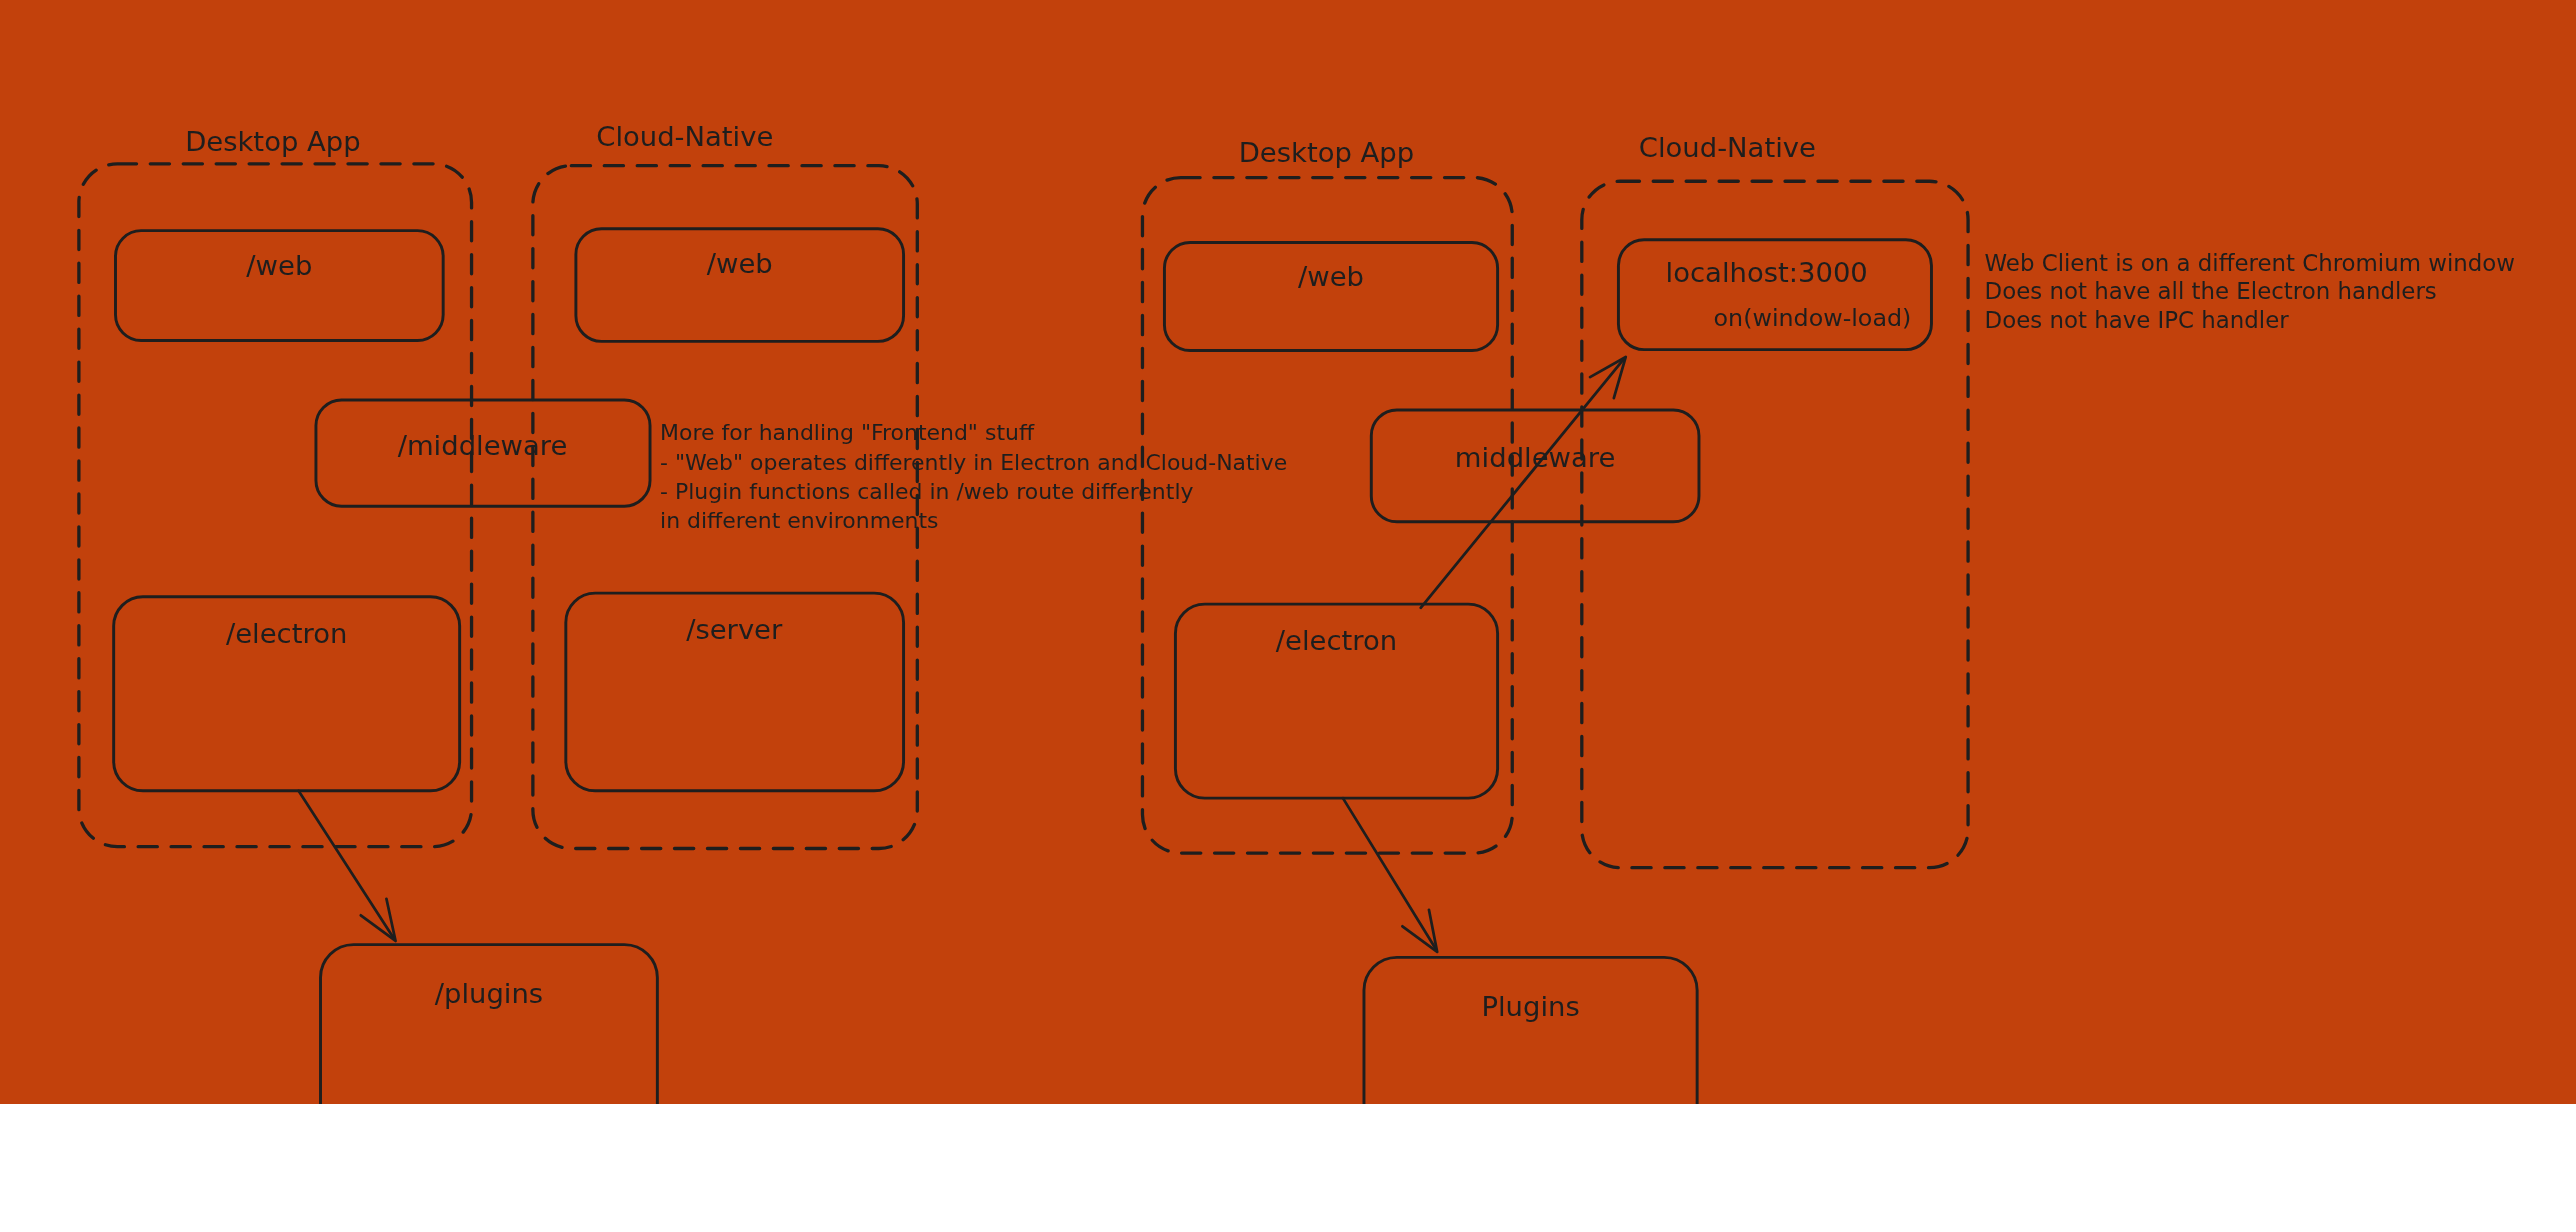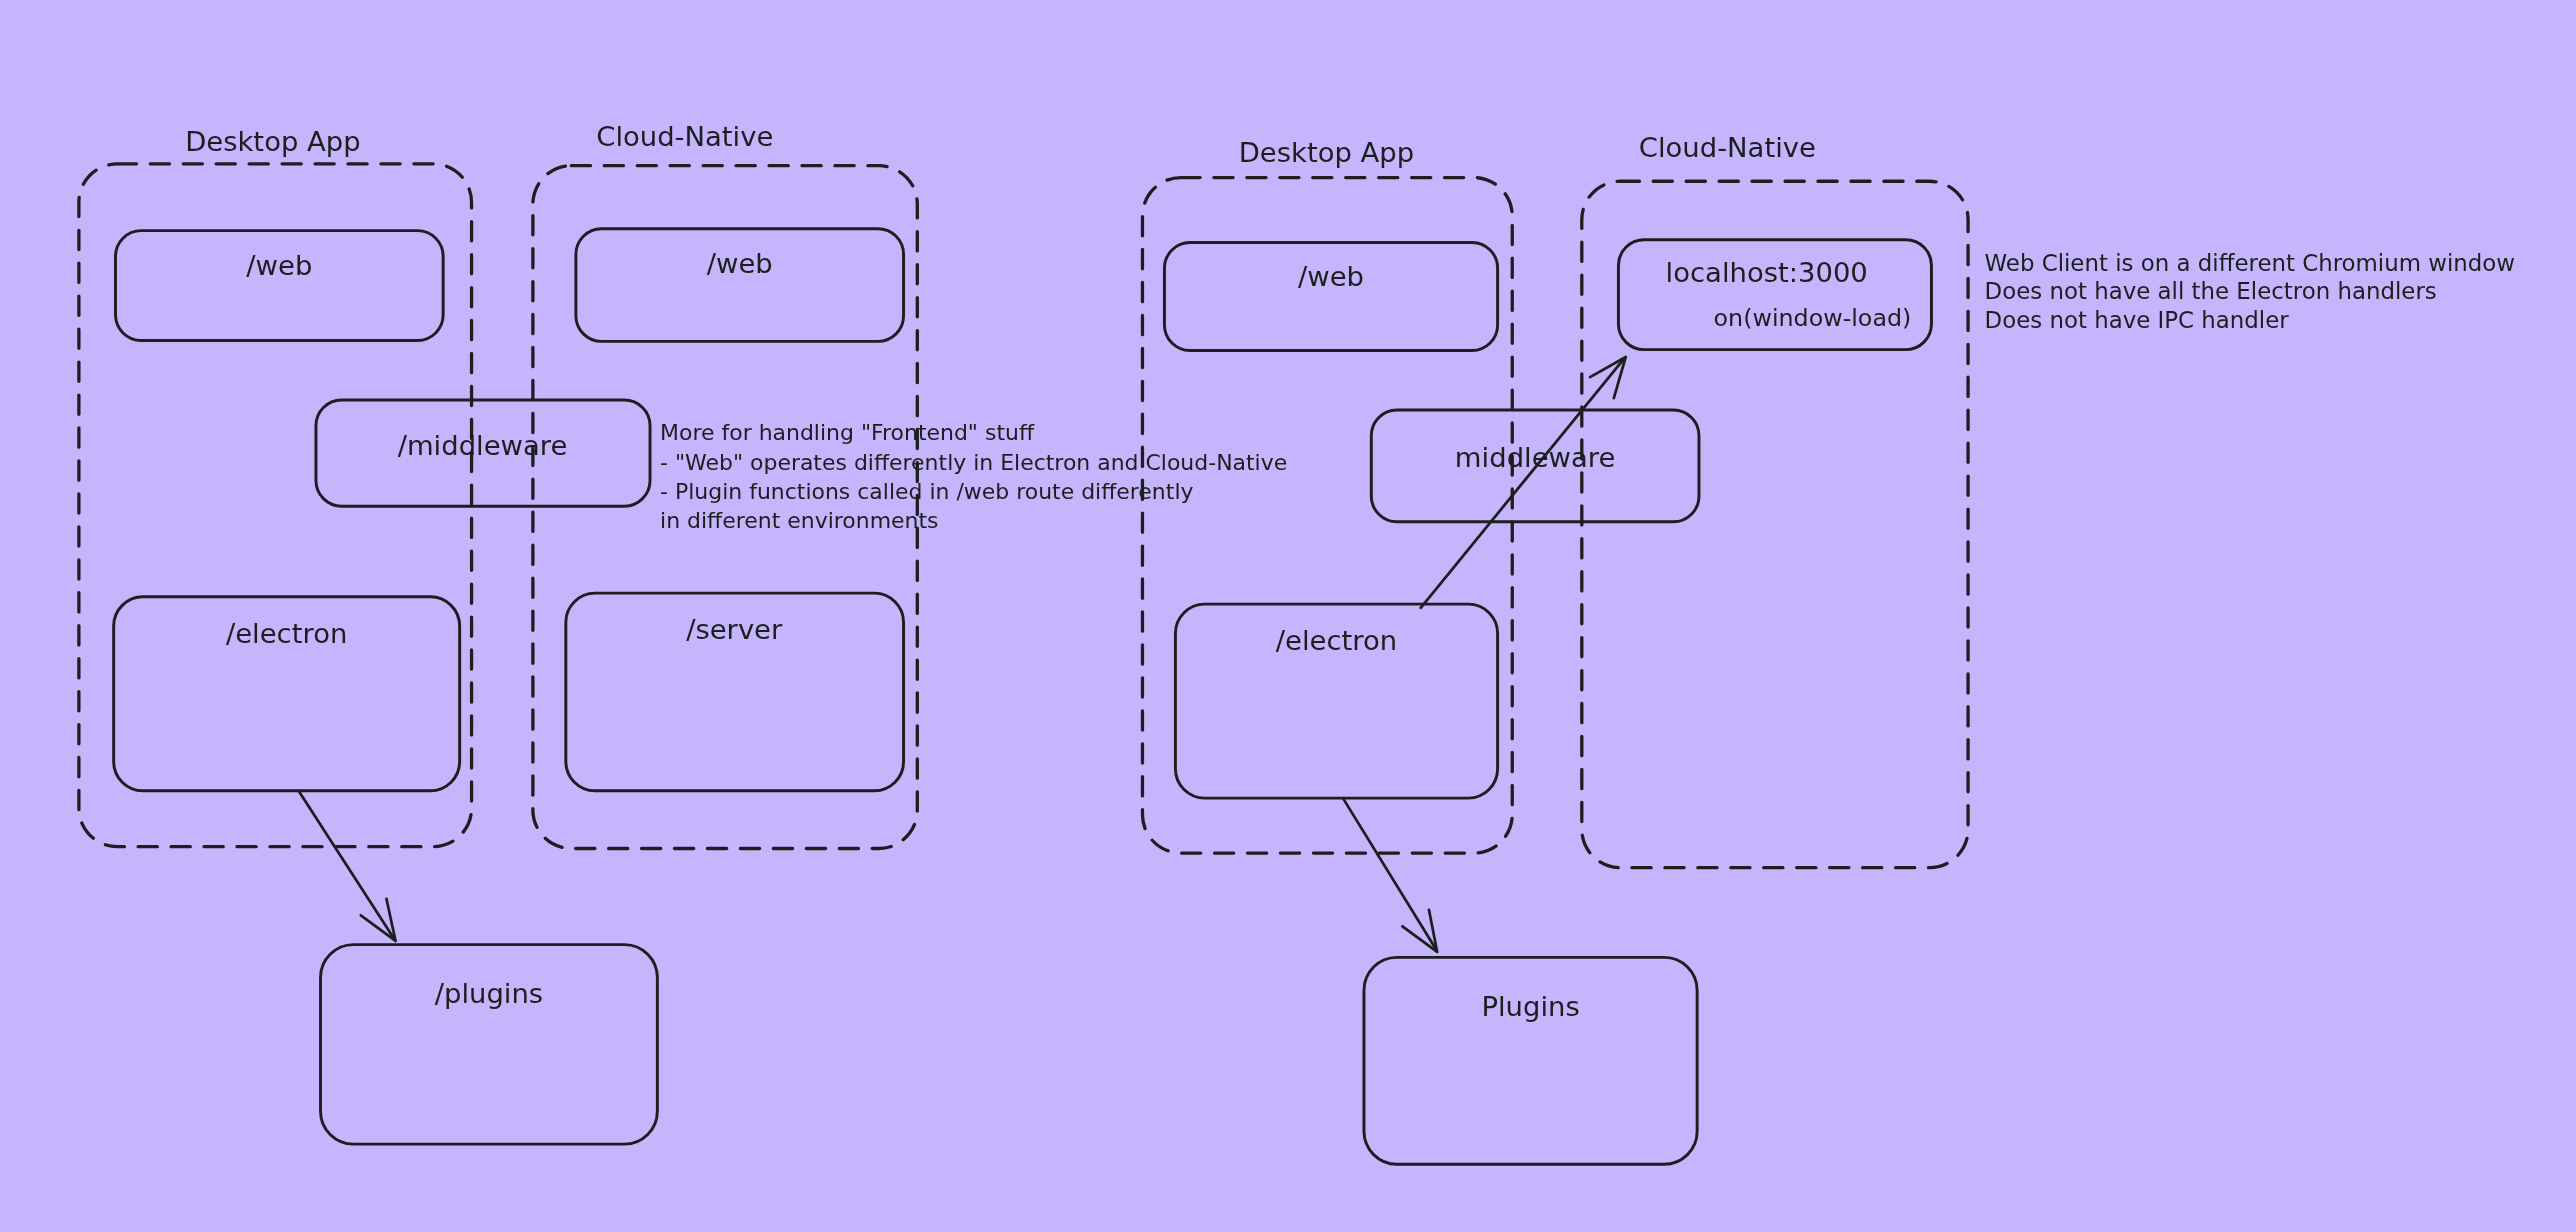--- a/index.html
+++ b/index.html
@@ -3,22 +3,22 @@
 <meta charset="utf-8">
 <style>
   html, body {
     margin: 0;
     padding: 0;
     background: #ffffff;
   }
   #canvas-wrap {
     position: relative;
     width: 2576px;
-    height: 1232px;
-    background: #c4b5fd;
+    height: 1104px;
+    background: #c2410c;
     overflow: hidden;
     font-family: "DejaVu Sans", sans-serif;
   }
   svg text {
     font-family: "DejaVu Sans", sans-serif;
     fill: #1e1e1e;
   }
   .container-rect {
     fill: none;
     stroke: #1e1e1e;

